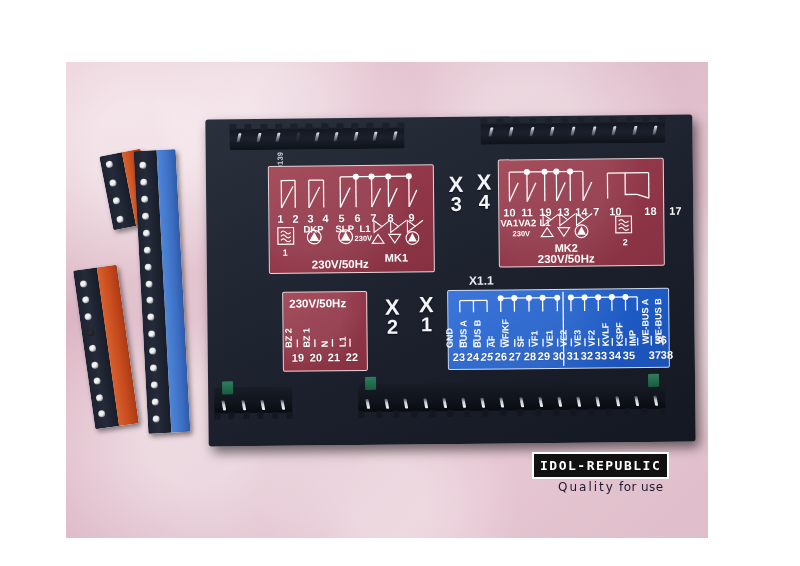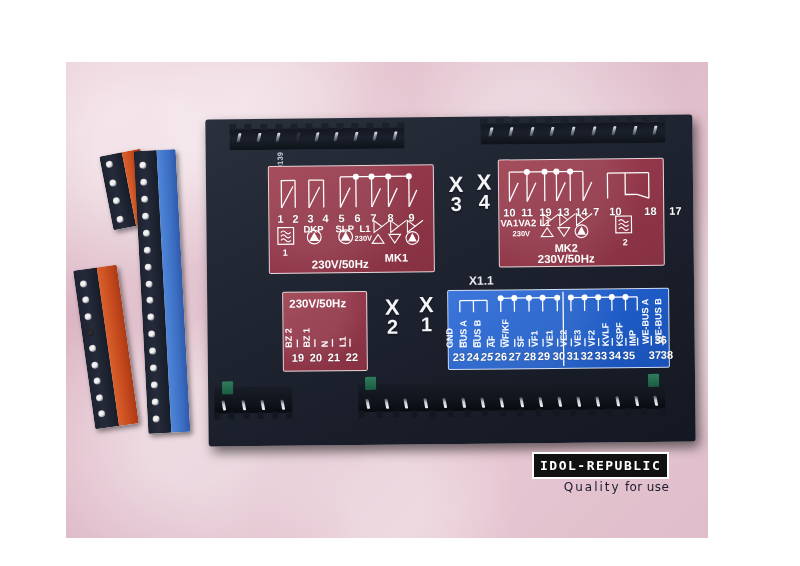--- a/index.html
+++ b/index.html
@@ -243,21 +243,21 @@
 
   #x11 {
     position: absolute;
     color: #e9ebf0;
     font-weight: bold;
     font-size: 12px;
     font-family: "Liberation Sans", sans-serif;
   }
 
   
-  #wm { position:absolute; left:532px; top:452px;text-align:right; }
+  #wm { position:absolute; left:532px; top:452px; }
   #wm-bar {
     background: #111111;
     padding: 2px 6px 3px 6px;
     display: inline-block;
     border: 2px solid #ffffff;
   }
   #wm-bar span {
     color: #ffffff;
     font-family: "DejaVu Sans Mono", monospace;
     font-size: 13px;

